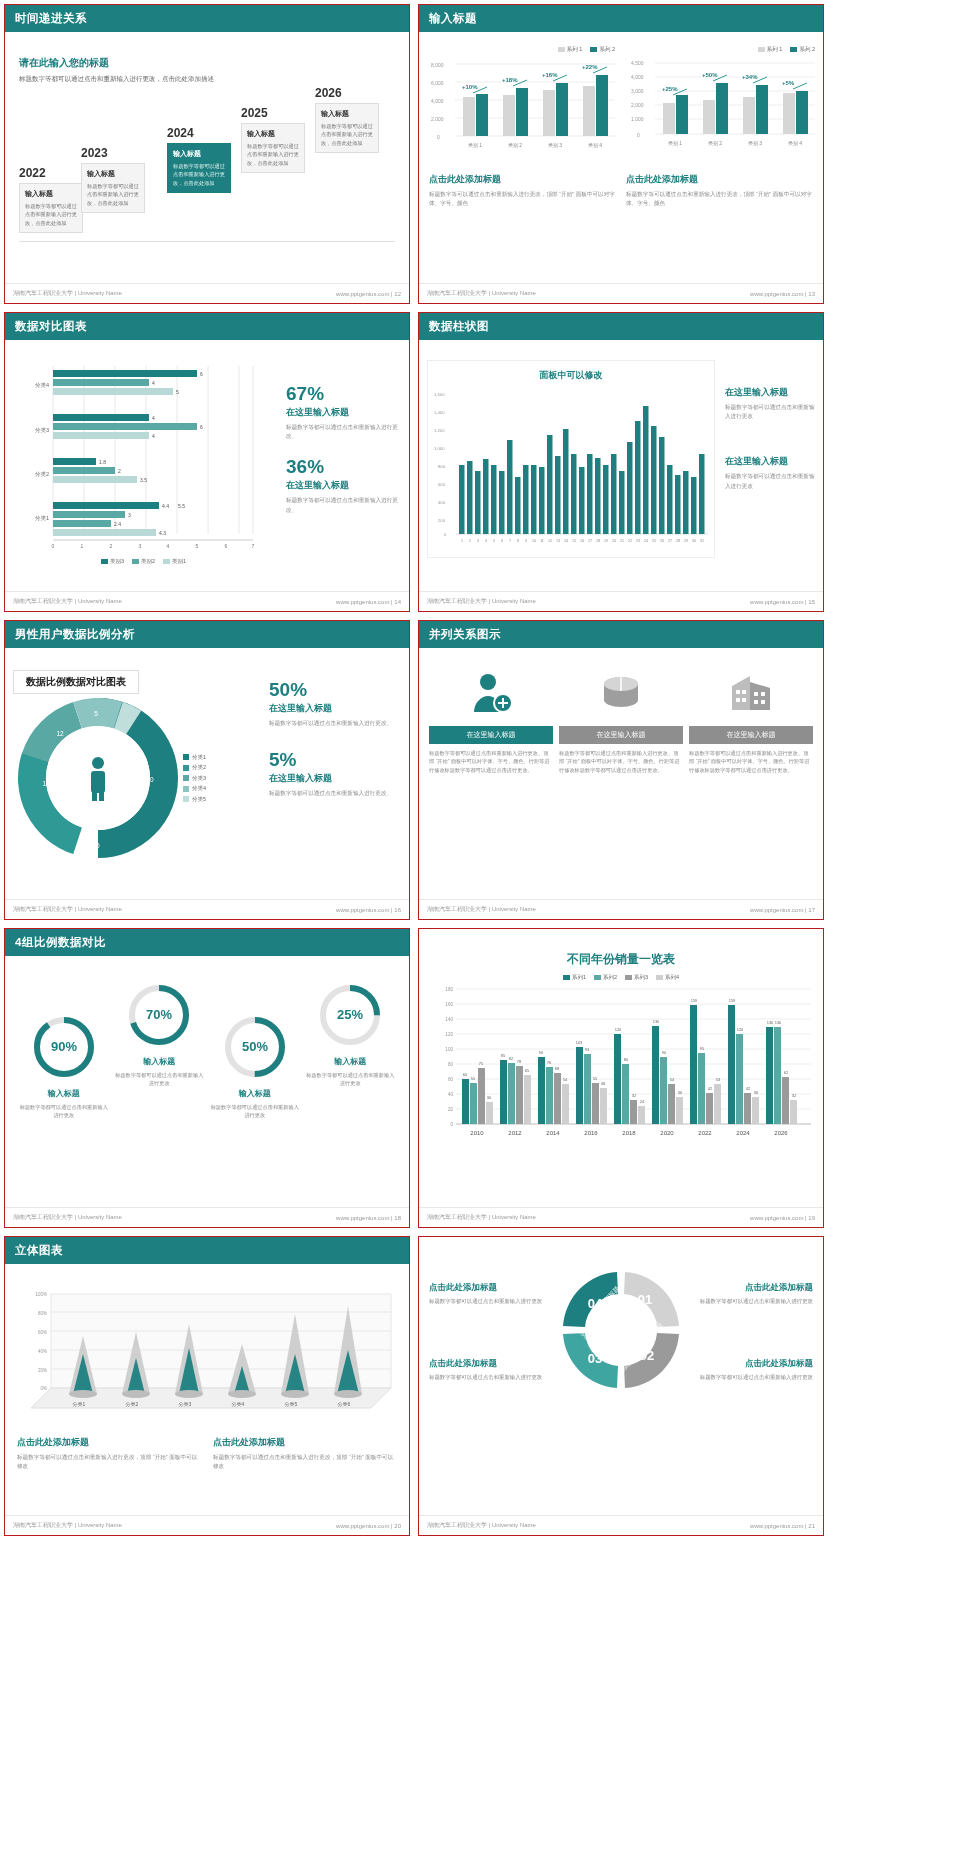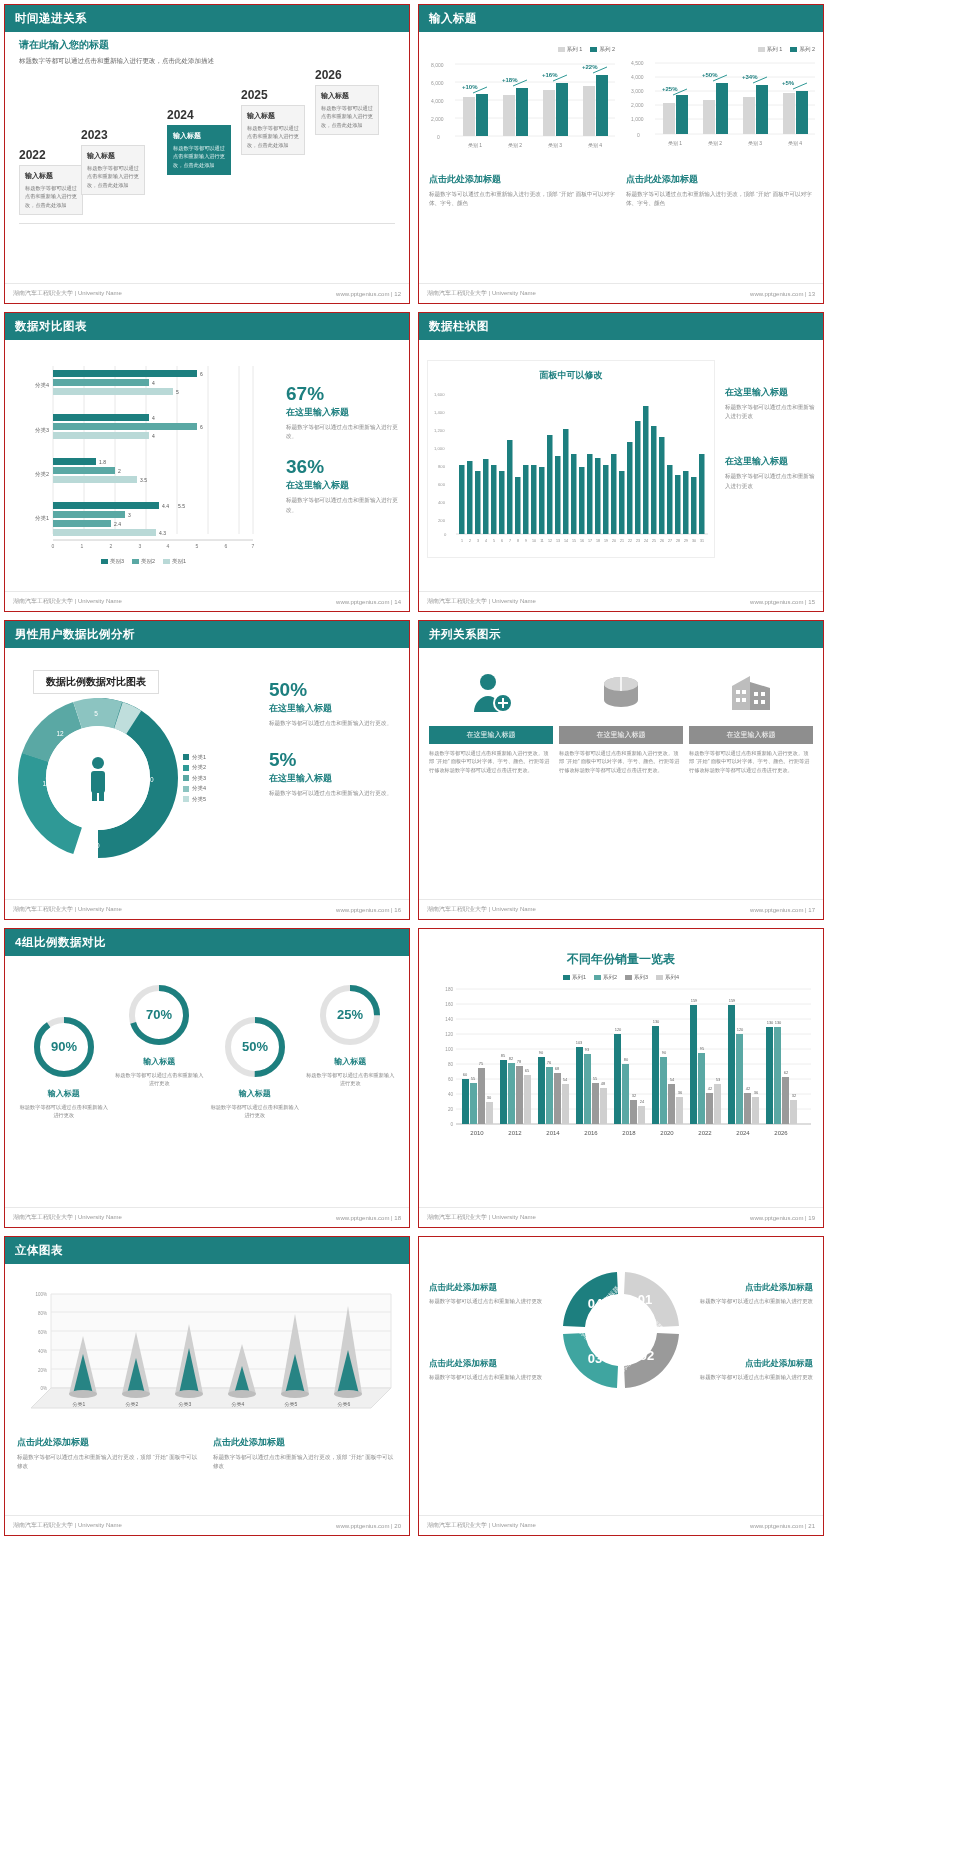--- a/index.html
+++ b/index.html
@@ -47,21 +47,21 @@
     border-top: 1px solid #e8e8e8;
     display: flex;
     align-items: center;
     justify-content: space-between;
     padding: 0 8px;
     font-size: 6px;
     color: #9a9a9a;
   }
 
   
-  .s12-title { font-size: 10px; color:#1d7f7f; font-weight:bold; margin: 6px 0 4px 14px;}
+  .s12-title { font-size: 10px; color:#1d7f7f; font-weight:bold; margin: 24px 0 4px 14px;}
   .s12-sub { font-size:6.5px; color:#666; margin-left:14px; line-height:1.6; width:200px;}
   .tl-wrap { position:relative; height: 160px; margin-top: 4px;}
   .tl-item { position:absolute; width: 64px; }
   .tl-year { font-size: 12px; font-weight: bold; color:#333; margin-bottom:3px;}
   .tl-box { border:1px solid #ddd; background:#f4f4f4; padding:5px 5px; }
   .tl-box.active { background:#1d7f7f; border-color:#1d7f7f; }
   .tl-box .h { font-size:7px; font-weight:bold; color:#333; margin-bottom:3px;}
   .tl-box.active .h { color:#fff; }
   .tl-box .p { font-size:5.2px; color:#777; line-height:1.55; }
   .tl-box.active .p { color:#dff0ef; }
@@ -476,21 +476,21 @@
     </div>
   </div>
 
   <div class="slide">
     <div class="slide-header">
       <span class="title">男性用户数据比例分析</span>
     </div>
     <div class="slide-body">
       <div style="display:flex; padding: 22px 8px 0 8px;">
         <div style="flex:0 0 250px;">
-          <div style="text-align:center; font-size:10px; font-weight:bold; color:#222; border:1px solid #ddd; display:inline-block; padding:4px 12px; margin-left:20px;">数据比例数据对比图表</div>
+          <div style="text-align:center; font-size:10px; font-weight:bold; color:#222; border:1px solid #ddd; display:inline-block; padding:4px 12px; ">数据比例数据对比图表</div>
           <div style="display:flex; align-items:center; margin-top:4px;">
             <svg width="170" height="160" viewBox="0 0 170 160">
               <g transform="translate(85,80)">
                 <circle r="66" fill="none" stroke="#1d7f7f" stroke-width="28" stroke-dasharray="207 208" transform="rotate(-90)"></circle>
                 <circle r="66" fill="none" stroke="#2f9996" stroke-width="28" stroke-dasharray="104 311" transform="rotate(108)"></circle>
                 <circle r="66" fill="none" stroke="#5aa8a4" stroke-width="28" stroke-dasharray="62 353" transform="rotate(198)"></circle>
                 <circle r="66" fill="none" stroke="#8cc4c1" stroke-width="28" stroke-dasharray="41 374" transform="rotate(252)"></circle>
                 <circle r="66" fill="none" stroke="#bfdedc" stroke-width="28" stroke-dasharray="17 398" transform="rotate(288)"></circle>
                 <circle r="52" fill="#fff"></circle>
 

